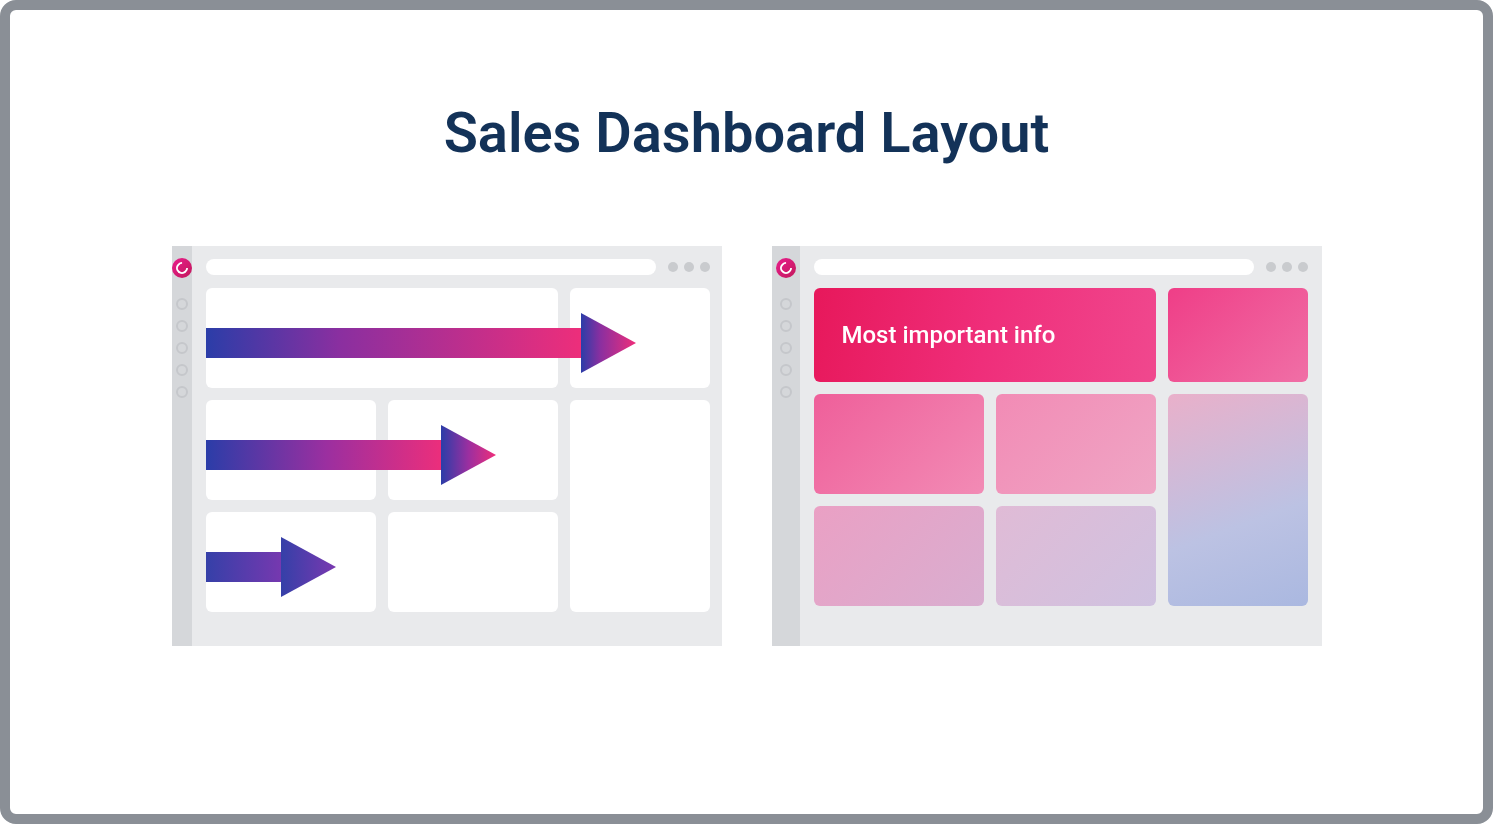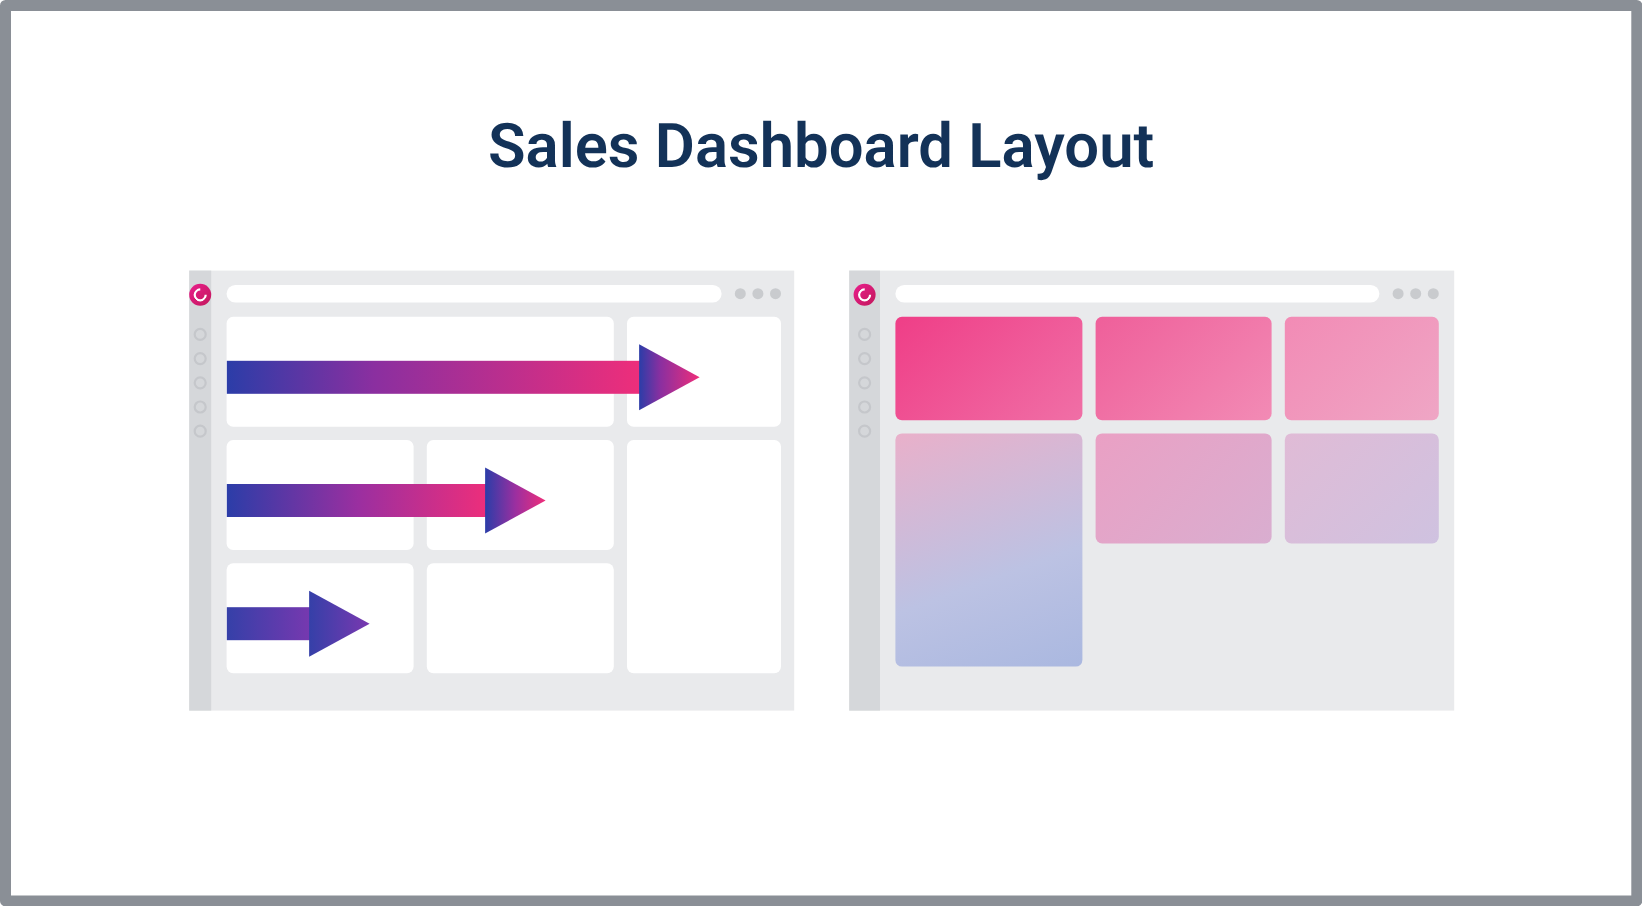--- a/index.html
+++ b/index.html
@@ -9,21 +9,21 @@
     font-family: -apple-system, BlinkMacSystemFont, "Segoe UI", Roboto, sans-serif;
     background: #fff;
     width: 1493px;
     height: 824px;
     overflow: hidden;
   }
   .outer-frame {
     width: 1493px;
     height: 824px;
     border: 10px solid #8a8f96;
-    border-radius: 5px;
+    border-radius: 16px;
     background: #fff;
     display: flex;
     flex-direction: column;
     align-items: center;
     padding-top: 90px;
   }
   .title {
     color: #133258;
     font-size: 56px;
     font-weight: 600;
@@ -264,20 +264,23 @@
         <div class="topbar">
           <div class="addr"></div>
           <div class="dots3">
               <span></span>
               <span></span>
               <span></span>
             </div>
         </div>
         <div class="content">
           <div class="grid-r">
+            <div class="tile tile-hero">
+              <span>Most important info</span>
+            </div>
             <div class="tile tile-side1"></div>
             <div class="tile tile-mid1"></div>
             <div class="tile tile-mid2"></div>
             <div class="tile tile-right-tall"></div>
             <div class="tile tile-bot1"></div>
             <div class="tile tile-bot2"></div>
           </div>
         </div>
       </div>
     </div>

